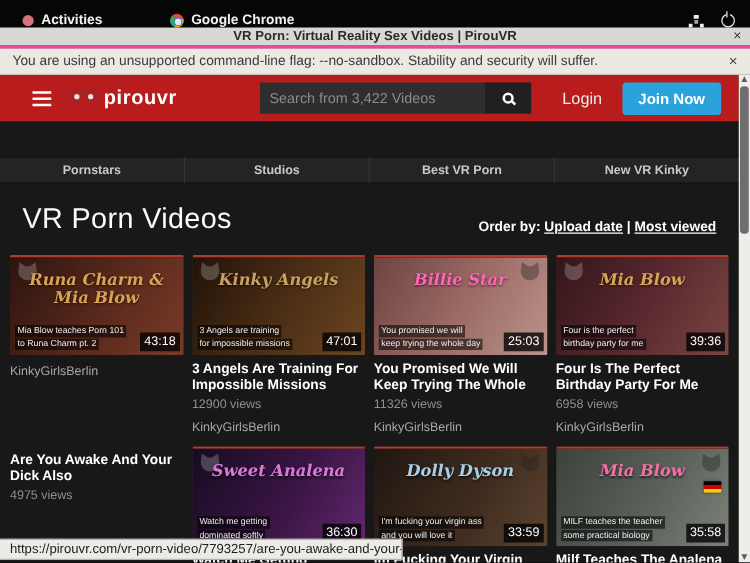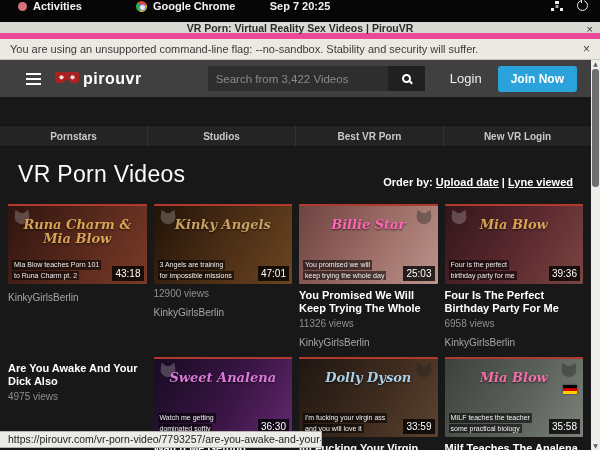--- a/index.html
+++ b/index.html
@@ -1,62 +1,62 @@
 <!DOCTYPE html>
 <html><head>
 <meta charset="utf-8">
 <style>
   * { margin:0; padding:0; box-sizing:border-box; }
   html,body { width:600px; height:450px; overflow:hidden; background:#000;
     font-family:"Liberation Sans", sans-serif; }
 
   
   .sysbar { position:absolute; top:0; left:0; width:600px; height:22px; background:#060606;
-    display:flex; align-items:flex-start; color:#f2f2f2; font-size:11px; font-weight:bold; }
+    display:flex; align-items:flex-end; color:#f2f2f2; font-size:11px; font-weight:bold; }
   .sys-left { display:flex; align-items:center; gap:6px; margin-left:18px; }
   .dot { width:9px; height:9px; border-radius:50%; background:#d9717d; display:inline-block; }
   .chrome-group { display:flex; align-items:center; gap:6px; margin-left:38px;padding-left:16px; }
   .chrome-ic { width:11px; height:11px; border-radius:50%;
     background:conic-gradient(from -45deg,#ea4335 0 120deg,#fbbc05 0 240deg,#34a853 0 360deg);
     position:relative; }
   .chrome-ic::after { content:""; position:absolute; left:3px; top:3px; width:5px; height:5px;
     border-radius:50%; background:#e8eaed; border:1px solid #4285f4; }
   .sys-clock { position:absolute; left:0; right:0; text-align:center; pointer-events:none; }
   .sys-right { margin-left:auto; display:flex; align-items:center; gap:14px; margin-right:12px; }
   .net-ic { width:12px; height:10px; position:relative; }
   .net-ic::before { content:""; position:absolute; left:4px; top:0; width:4px; height:3px; background:#ededed; }
   .net-ic::after { content:""; position:absolute; left:0; bottom:0; width:3px; height:3px; background:#ededed;
     box-shadow:9px 0 0 #ededed, 4.5px -3px 0 rgba(237,237,237,.7); }
   .pwr-ic { width:11px; height:11px; border:1.5px solid #ededed; border-radius:50%; position:relative; }
   .pwr-ic::before { content:""; position:absolute; left:3.2px; top:-3px; width:1.6px; height:5px; background:#060606;
     box-shadow:inset 0 0 0 2px #060606; border-left:1.6px solid #ededed; }
 
   
   .tabbar { position:absolute; top:22px; left:0; width:600px; height:17px; background:#d8d9d3;
-    border-bottom:6px solid #ec4899; display:flex; align-items:center; justify-content:center;
+    border-bottom:3px solid #ec4899; display:flex; align-items:center; justify-content:center;
     font-size:10.5px; color:#2b2b2b; font-weight:bold; }
   .tabbar .win-close { position:absolute; right:7px; top:1px; font-weight:normal; color:#333; font-size:11px; cursor:default; }
 
   
   .warnbar { position:absolute; top:39px; left:0; width:600px; height:21px; background:#ece9e2;
     border-bottom:1px solid #c9c6bf; display:flex; align-items:center; font-size:11px; color:#3a3a3a; }
   .warnbar .msg { margin-left:10px; }
   .warnbar .close { margin-left:auto; margin-right:10px; color:#444; font-size:12px; }
 
   
   .page { position:absolute; top:60px; left:0; width:600px; height:390px; background:#181818; overflow:hidden; }
   .page-inner { margin-right:9px; }
 
   .scrollbar { position:absolute; top:0; right:0; width:9px; height:390px; background:#efede9; z-index:40; }
   .sb-arrow { position:absolute; left:0; width:9px; text-align:center; font-size:6px; color:#5c5c5c;
     font-family:"DejaVu Sans",sans-serif; line-height:8px; }
   .sb-up { top:0; } .sb-down { bottom:0; }
   .sb-thumb { position:absolute; left:1px; top:9px; width:7px; height:118px; background:#6e6e6e; border-radius:3px; }
 
-  .site-header { height:37px; background:#404040; display:flex; align-items:center; padding:0 14px 0 26px; }
+  .site-header { height:37px; background:#b91c1c; display:flex; align-items:center; padding:0 14px 0 26px; }
   .burger { width:15px; height:12px; position:relative; margin-right:14px; cursor:pointer; }
   .burger::before { content:""; position:absolute; top:0; left:0; width:15px; height:2px; background:#fff;
     box-shadow:0 5px 0 #fff, 0 10px 0 #fff; }
   .logo { display:flex; align-items:center; gap:4px; }
   .logo-text { color:#fff; font-size:16px; font-weight:bold; letter-spacing:.5px; }
   .search-wrap { display:flex; margin-left:66px; }
   .search-input { width:180px; height:25px; background:#2e2e2e; border:none; outline:none;
     color:#cfcfcf; font-size:11.5px; padding:0 8px; font-family:"Liberation Sans",sans-serif; }
   .search-input::placeholder { color:#8a8a8a; }
   .search-btn { width:37px; height:25px; background:#202020; border:none; display:flex;
@@ -114,21 +114,20 @@
 
 <div class="sysbar">
   <div class="sys-left">
     <span class="dot"></span>
     <span>Activities</span>
   </div>
   <div class="chrome-group">
     <span class="chrome-ic"></span>
     <span>Google Chrome</span>
   </div>
-  <div class="sys-clock">Sep 7 20:25</div>
   <div class="sys-right">
     <span class="net-ic"></span>
     <span class="pwr-ic"></span>
   </div>
 </div>
 
 <div class="tabbar">
   <span>VR Porn: Virtual Reality Sex Videos | PirouVR</span>
   <span class="win-close">×</span>
 </div>
@@ -158,31 +157,31 @@
         </button>
       </span>
       <span class="login">Login</span>
       <button class="join">Join Now</button>
     </div>
 
     <div class="navbar">
       <div class="nav-item">Pornstars</div>
       <div class="nav-item">Studios</div>
       <div class="nav-item">Best VR Porn</div>
-      <div class="nav-item">New VR Login</div>
+      <div class="nav-item">New VR Kinky</div>
     </div>
 
     <div class="content">
       <div class="page-head">
         <h1 class="page-title">VR Porn Videos</h1>
         <div class="order">
           <span>Order by:</span>
           <a>Upload date</a>
           <span>|</span>
-          <a>Lyne viewed</a>
+          <a>Most viewed</a>
         </div>
       </div>
 
       <div class="grid">
 
         <a class="card">
           <div class="thumb t1">
             <span class="cat"><svg width="20" height="18" viewBox="0 0 24 22">
                   <path d="M3 10 L4 1 L10 5 H14 L20 1 L21 10 A9 8.5 0 1 1 3 10 Z" fill="#e8e8e8" opacity=".28"></path>
                 </svg></span>
@@ -201,20 +200,21 @@
             <span class="cat"><svg width="20" height="18" viewBox="0 0 24 22">
                   <path d="M3 10 L4 1 L10 5 H14 L20 1 L21 10 A9 8.5 0 1 1 3 10 Z" fill="#e8e8e8" opacity=".28"></path>
                 </svg></span>
             <span class="script" style="color: rgb(201, 160, 99);">Kinky Angels</span>
             <span class="caps">
               <span class="capline">3 Angels are training</span>
               <span class="capline">for impossible missions</span>
             </span>
             <span class="dur">47:01</span>
           </div>
+          <div class="ct">3 Angels Are Training For Impossible Missions</div>
           <div class="cv">12900 views</div>
           <div class="cs">KinkyGirlsBerlin</div>
         </a>
 
         <a class="card">
           <div class="thumb t3">
             <span class="cat cat-r"><svg width="20" height="18" viewBox="0 0 24 22">
                   <path d="M3 10 L4 1 L10 5 H14 L20 1 L21 10 A9 8.5 0 1 1 3 10 Z" fill="#222" opacity=".45"></path>
                 </svg></span>
             <span class="script" style="color: rgb(255, 102, 184);">Billie Star</span>

